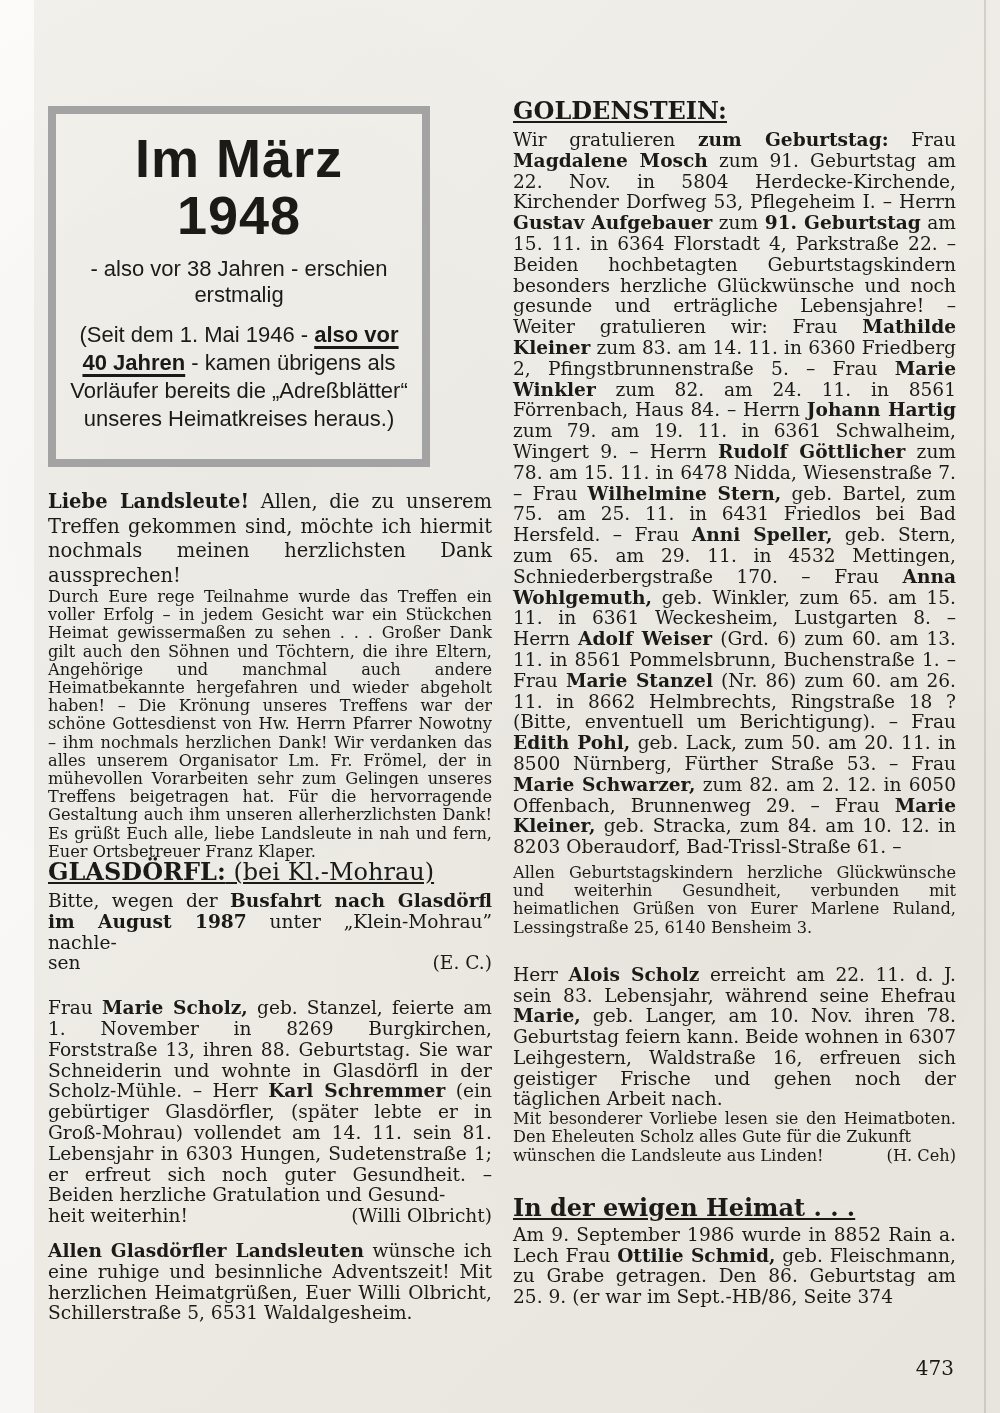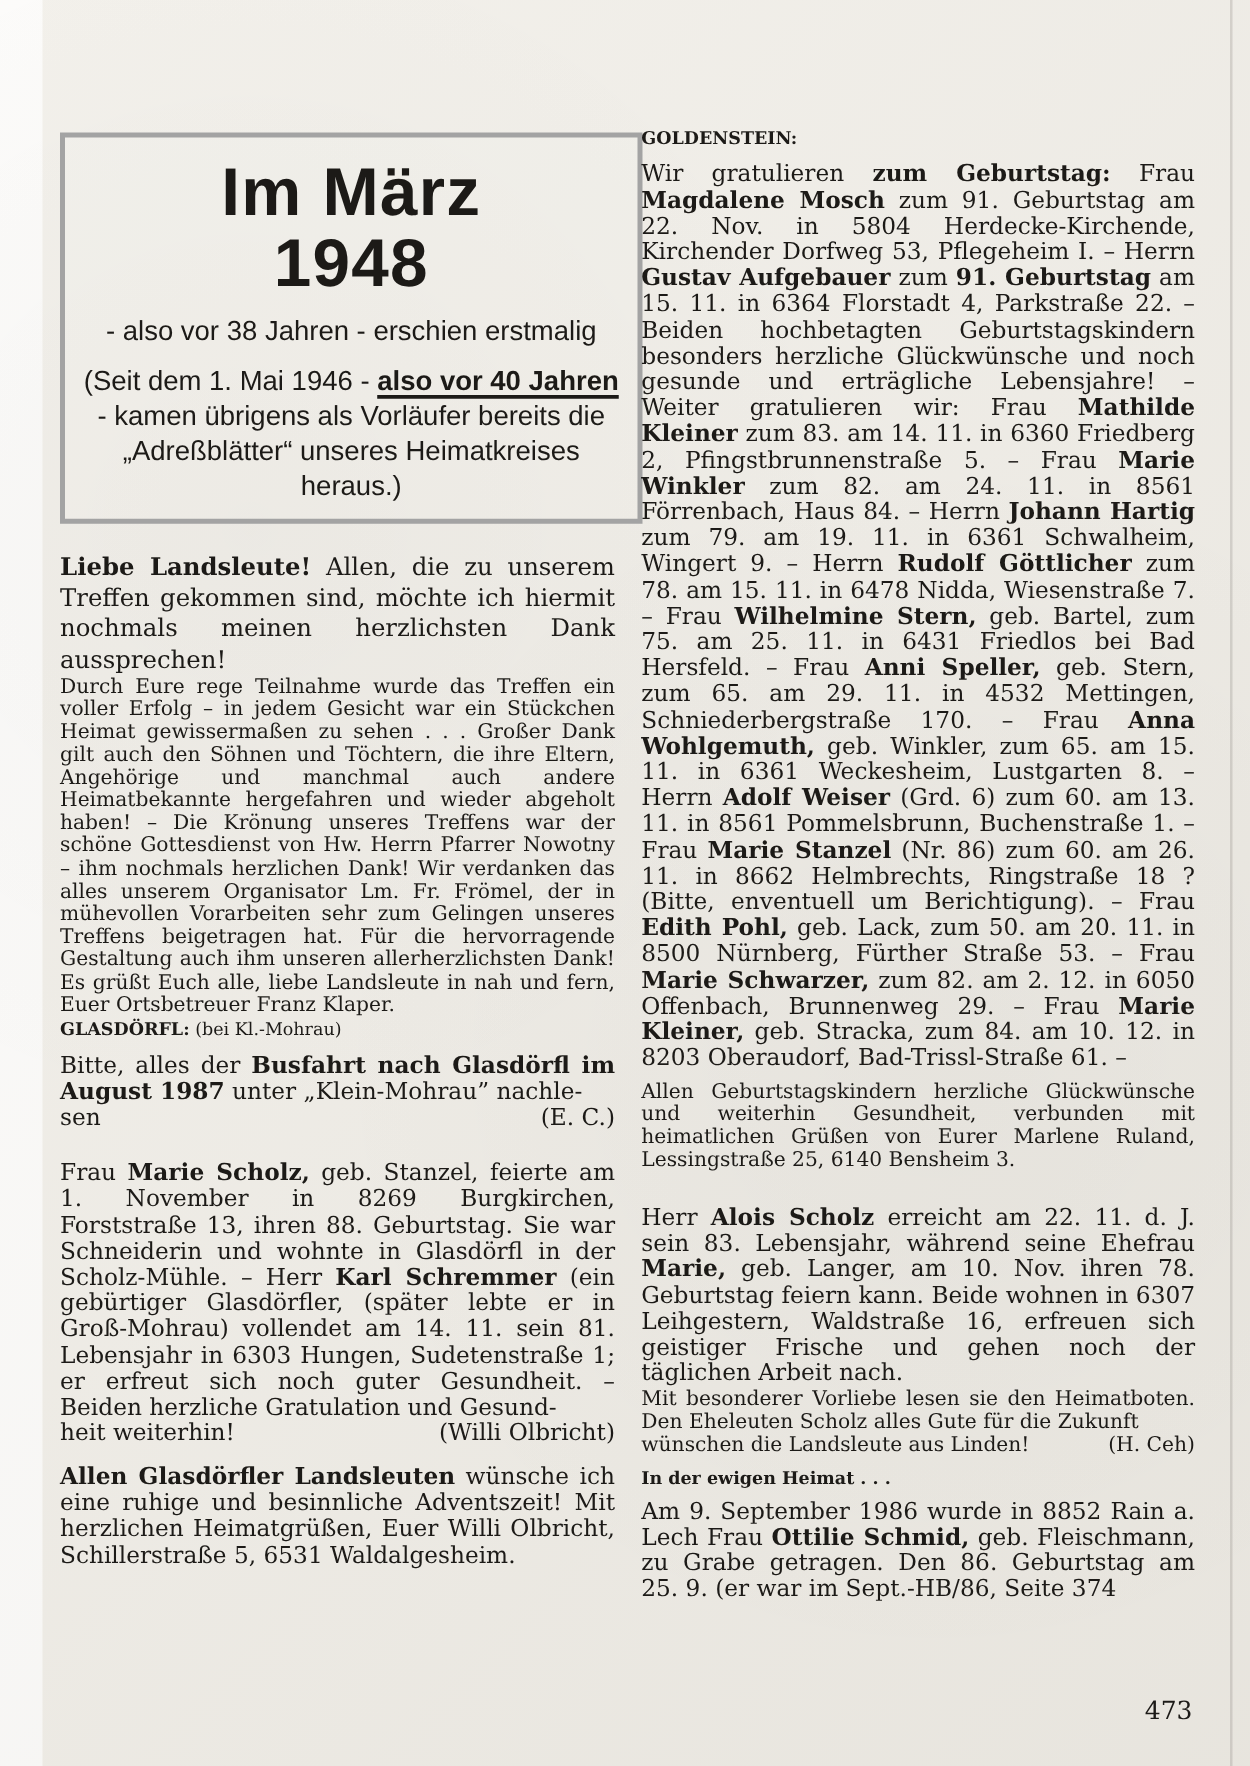--- a/index.html
+++ b/index.html
@@ -29,23 +29,23 @@
   }
   .page-inner {
     position:absolute; left:48px; top:100px; width:908px;
     display:grid; grid-template-columns:444px 443px; column-gap:21px;
   }
   .col { position:relative; }
 
   
   .ann-box {
     box-sizing:border-box;
-    width:466px; margin-top:6px;
-    border:4px solid #a3a3a3;
-    padding:16px 10px 12px 10px;
+    width:382px; margin-top:6px;
+    border:8px solid #a3a3a3;
+    padding:16px 10px 26px 10px;
     text-align:center;
     font-family:"Liberation Sans", sans-serif;
     background:rgba(255,255,255,0.06);
   }
   .ann-title { font-size:54px; line-height:57px; font-weight:bold; letter-spacing:1px; }
   .ann-sub   { font-size:22px; line-height:26px; margin-top:12px; }
   .ann-masthead { font-size:41px; line-height:46px; font-weight:bold; margin-top:16px; white-space:nowrap; }
   .ann-note  { font-size:22px; line-height:28px; margin-top:13px; }
   .ann-note span[data-u] { text-decoration:underline; text-decoration-thickness:2.5px; text-underline-offset:4px; }
 
@@ -57,27 +57,27 @@
   }
   .para-big {
     font-size:18.6px; line-height:20.8px;
     text-align:justify;
   }
   .para-small {
     font-size:16.2px; line-height:18.2px;
     text-align:justify;
   }
   .heading-big {
-    font-size:14px; line-height:22px;
+    font-size:24px; line-height:22px;text-decoration:underline;
   }
   .sigline { display:flex; justify-content:space-between;gap:26px; }
   b, .b { font-weight:bold; }
 
   .mt6 { margin-top:6px; } .mt8 { margin-top:8px; } .mt10 { margin-top:24px; }
-  .mt14 { margin-top:14px; } .mt24 { margin-top:7px; }
+  .mt14 { margin-top:14px; } .mt24 { margin-top:32px; }
   .mt28 { margin-top:28px; } .mt34 { }
 
   .page-number {
     position:absolute; right:46px; top:1356px;
     font-size:20px;
   }
 </style>
 </head>
 <body>
 
@@ -96,21 +96,21 @@
       <div class="ann-note"><span>(Seit dem 1. Mai 1946 - </span><span data-u="" style="font-weight: bold;">also vor 40 Jahren</span><span> - kamen übrigens als Vorläufer bereits die „Adreßblätter“ unseres Heimatkreises heraus.)</span></div>
     </div>
 
     <div class="para-lead"><span style="font-weight: bold;">Liebe Landsleute!</span><span> Allen, die zu unserem Treffen gekommen sind, möchte ich hiermit nochmals meinen herzlichsten Dank aussprechen!</span></div>
 
     <div class="para-small"><span>Durch Eure rege Teilnahme wurde das Treffen ein voller Erfolg – in jedem Gesicht war ein Stückchen Heimat gewissermaßen zu sehen . . . Großer Dank gilt auch den Söhnen und Töchtern, die ihre Eltern, Angehörige und manchmal auch andere Heimatbekannte hergefahren und wieder abgeholt haben! – Die Krönung unseres Treffens war der schöne Gottesdienst von Hw. Herrn Pfarrer Nowotny – ihm nochmals herzlichen Dank! Wir verdanken das alles unserem Organisator Lm. Fr. Frömel, der in mühevollen Vorarbeiten sehr zum Gelingen unseres Treffens beigetragen hat. Für die hervorragende Gestaltung auch ihm unseren allerherzlichsten Dank! Es grüßt Euch alle, liebe Landsleute in nah und fern, Euer Ortsbetreuer Franz Klaper.</span></div>
 
     <div class="heading-big mt34"><span style="font-weight: bold;">GLASDÖRFL:</span><span> (bei Kl.-Mohrau)</span></div>
 
     <div class="para-big mt8">
-      <div><span>Bitte, alles der </span><span style="font-weight: bold;">Busfahrt nach Glasdörfl im August 1987</span><span> unter „Klein-Mohrau” nachle-</span></div>
+      <div><span>Bitte, wegen der </span><span style="font-weight: bold;">Busfahrt nach Glasdörfl im August 1987</span><span> unter „Klein-Mohrau” nachle-</span></div>
       <div class="sigline">
         <span>sen</span>
         <span>(E. C.)</span>
       </div>
     </div>
 
     <div class="para-big mt10">
       <div><span>Frau </span><span style="font-weight: bold;">Marie Scholz,</span><span> geb. Stanzel, feierte am 1. November in 8269 Burgkirchen, Forststraße 13, ihren 88. Geburtstag. Sie war Schneiderin und wohnte in Glasdörfl in der Scholz-Mühle. – Herr </span><span style="font-weight: bold;">Karl Schremmer</span><span> (ein gebürtiger Glasdörfler, (später lebte er in Groß-Mohrau) vollendet am 14. 11. sein 81. Lebensjahr in 6303 Hungen, Sudetenstraße 1; er erfreut sich noch guter Gesundheit. – Beiden herzliche Gratulation und Gesund-</span></div>
       <div class="sigline">
         <span>heit weiterhin!</span>

